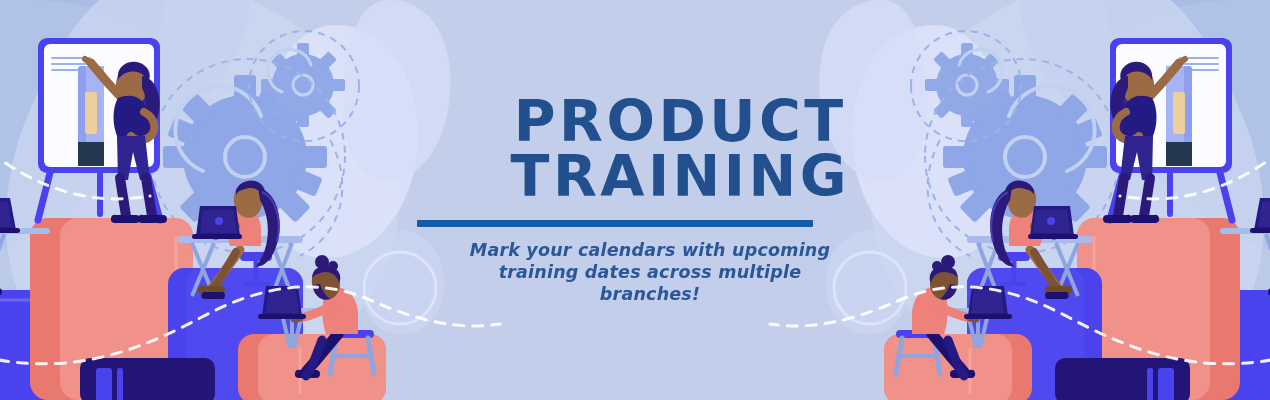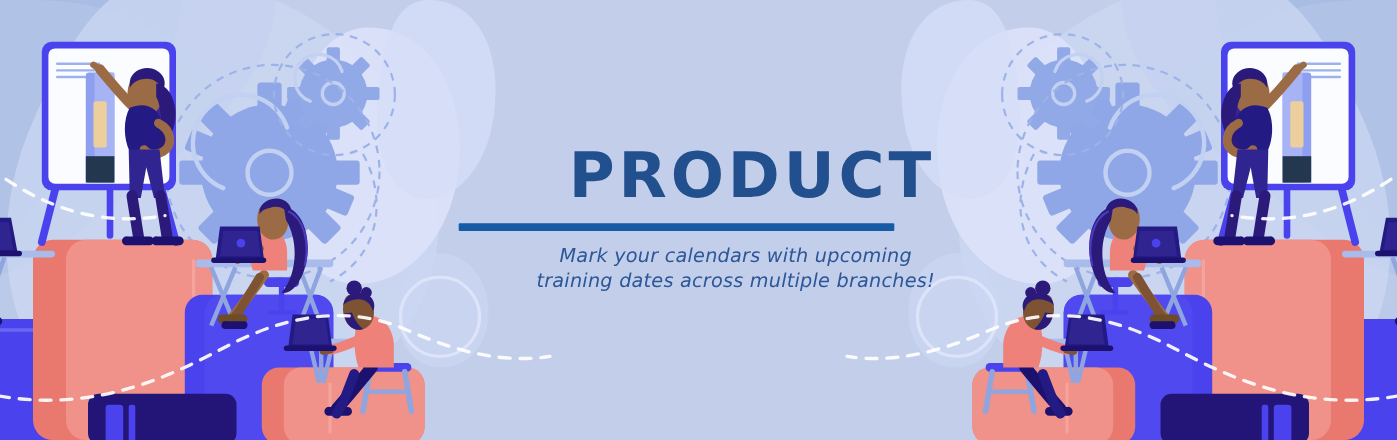--- a/index.html
+++ b/index.html
@@ -44,21 +44,21 @@
   #title-divider {
     width:396px; height:7px;
     background:#155ba6;
     margin:15px auto 12px auto;
     border-radius:1px;
   }
   #subtitle {
     color:#2b5697;
     font-family:"DejaVu Sans", sans-serif;
     font-style:italic;
-    font-weight:normal;
+    font-weight:bold;
     font-size:17.5px;
     line-height:1.28;
     letter-spacing:0.2px;
     max-width:400px;
   }
 </style>
 </head>
 <body>
 
 <div id="banner">
@@ -499,20 +499,21 @@
           <path d="M-20,356 C70,378 140,350 200,318 C252,290 310,274 370,300 C420,322 460,330 500,324"></path>
           <path d="M-10,152 C40,190 92,206 150,196"></path>
         </g>
       </g>
     </svg>
   </div>
 
   <div id="text-block">
     <div id="title-group">
       <div class="title-line">PRODUCT</div>
+      <div class="title-line">TRAINING</div>
     </div>
     <div id="title-divider"></div>
     <div id="subtitle">
       <span>Mark your calendars with upcoming</span><br>
       <span>training dates across multiple branches!</span>
     </div>
   </div>
 
 </div>
 

